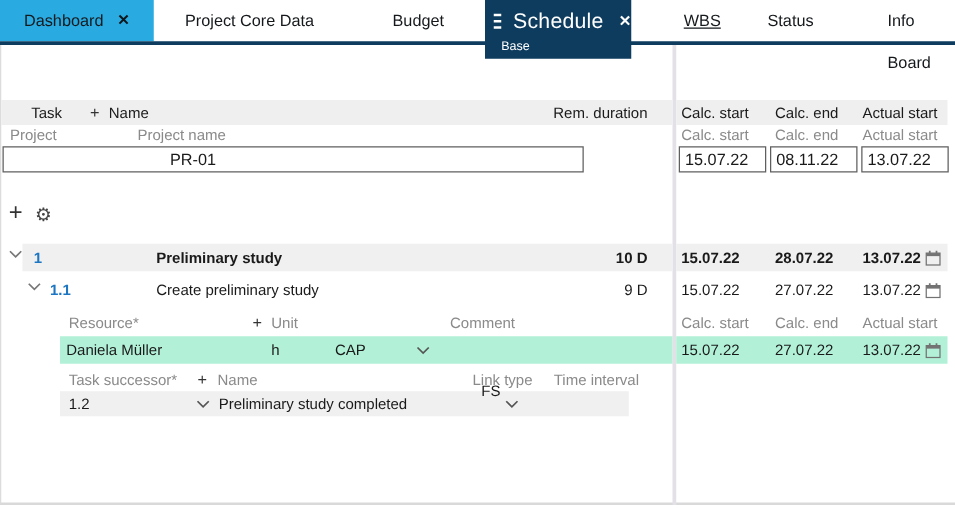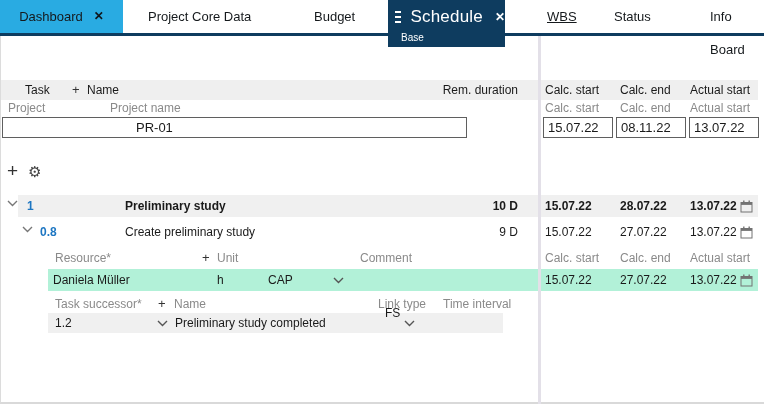--- a/index.html
+++ b/index.html
@@ -148,21 +148,21 @@
         <line x1="3.8" y1="0.5" x2="3.8" y2="3" stroke="#737373" stroke-width="1.4"></line>
         <line x1="9.2" y1="0.5" x2="9.2" y2="3" stroke="#737373" stroke-width="1.4"></line>
       </svg>
     </span>
 
   <span class="abs" style="left:22px; top:226px;">
       <svg width="11" height="7" viewBox="0 0 11 7">
         <polyline points="1,1 5.5,5.5 10,1" fill="none" stroke="#777" stroke-width="1.4"></polyline>
       </svg>
     </span>
-  <span class="abs h22 blue" style="left:40px; top:221px;">0.8</span>
+  <span class="abs h22 blue" style="left:40px; top:221px;">1.1</span>
   <span class="abs h22" style="left:125px; top:221px;">Create preliminary study</span>
   <span class="abs h22 right" style="right:246px; top:221px;">9 D</span>
   <span class="abs h22" style="left:545px; top:221px;">15.07.22</span>
   <span class="abs h22" style="left:620px; top:221px;">27.07.22</span>
   <span class="abs h22" style="left:690px; top:221px;">13.07.22</span>
   <span class="abs" style="left:740px; top:226px;">
       <svg width="13" height="13" viewBox="0 0 13 13">
         <rect x="1" y="2.5" width="11" height="9.5" fill="none" stroke="#737373"></rect>
         <rect x="1" y="2.5" width="11" height="2.4" fill="#737373"></rect>
         <line x1="3.8" y1="0.5" x2="3.8" y2="3" stroke="#737373" stroke-width="1.4"></line>

